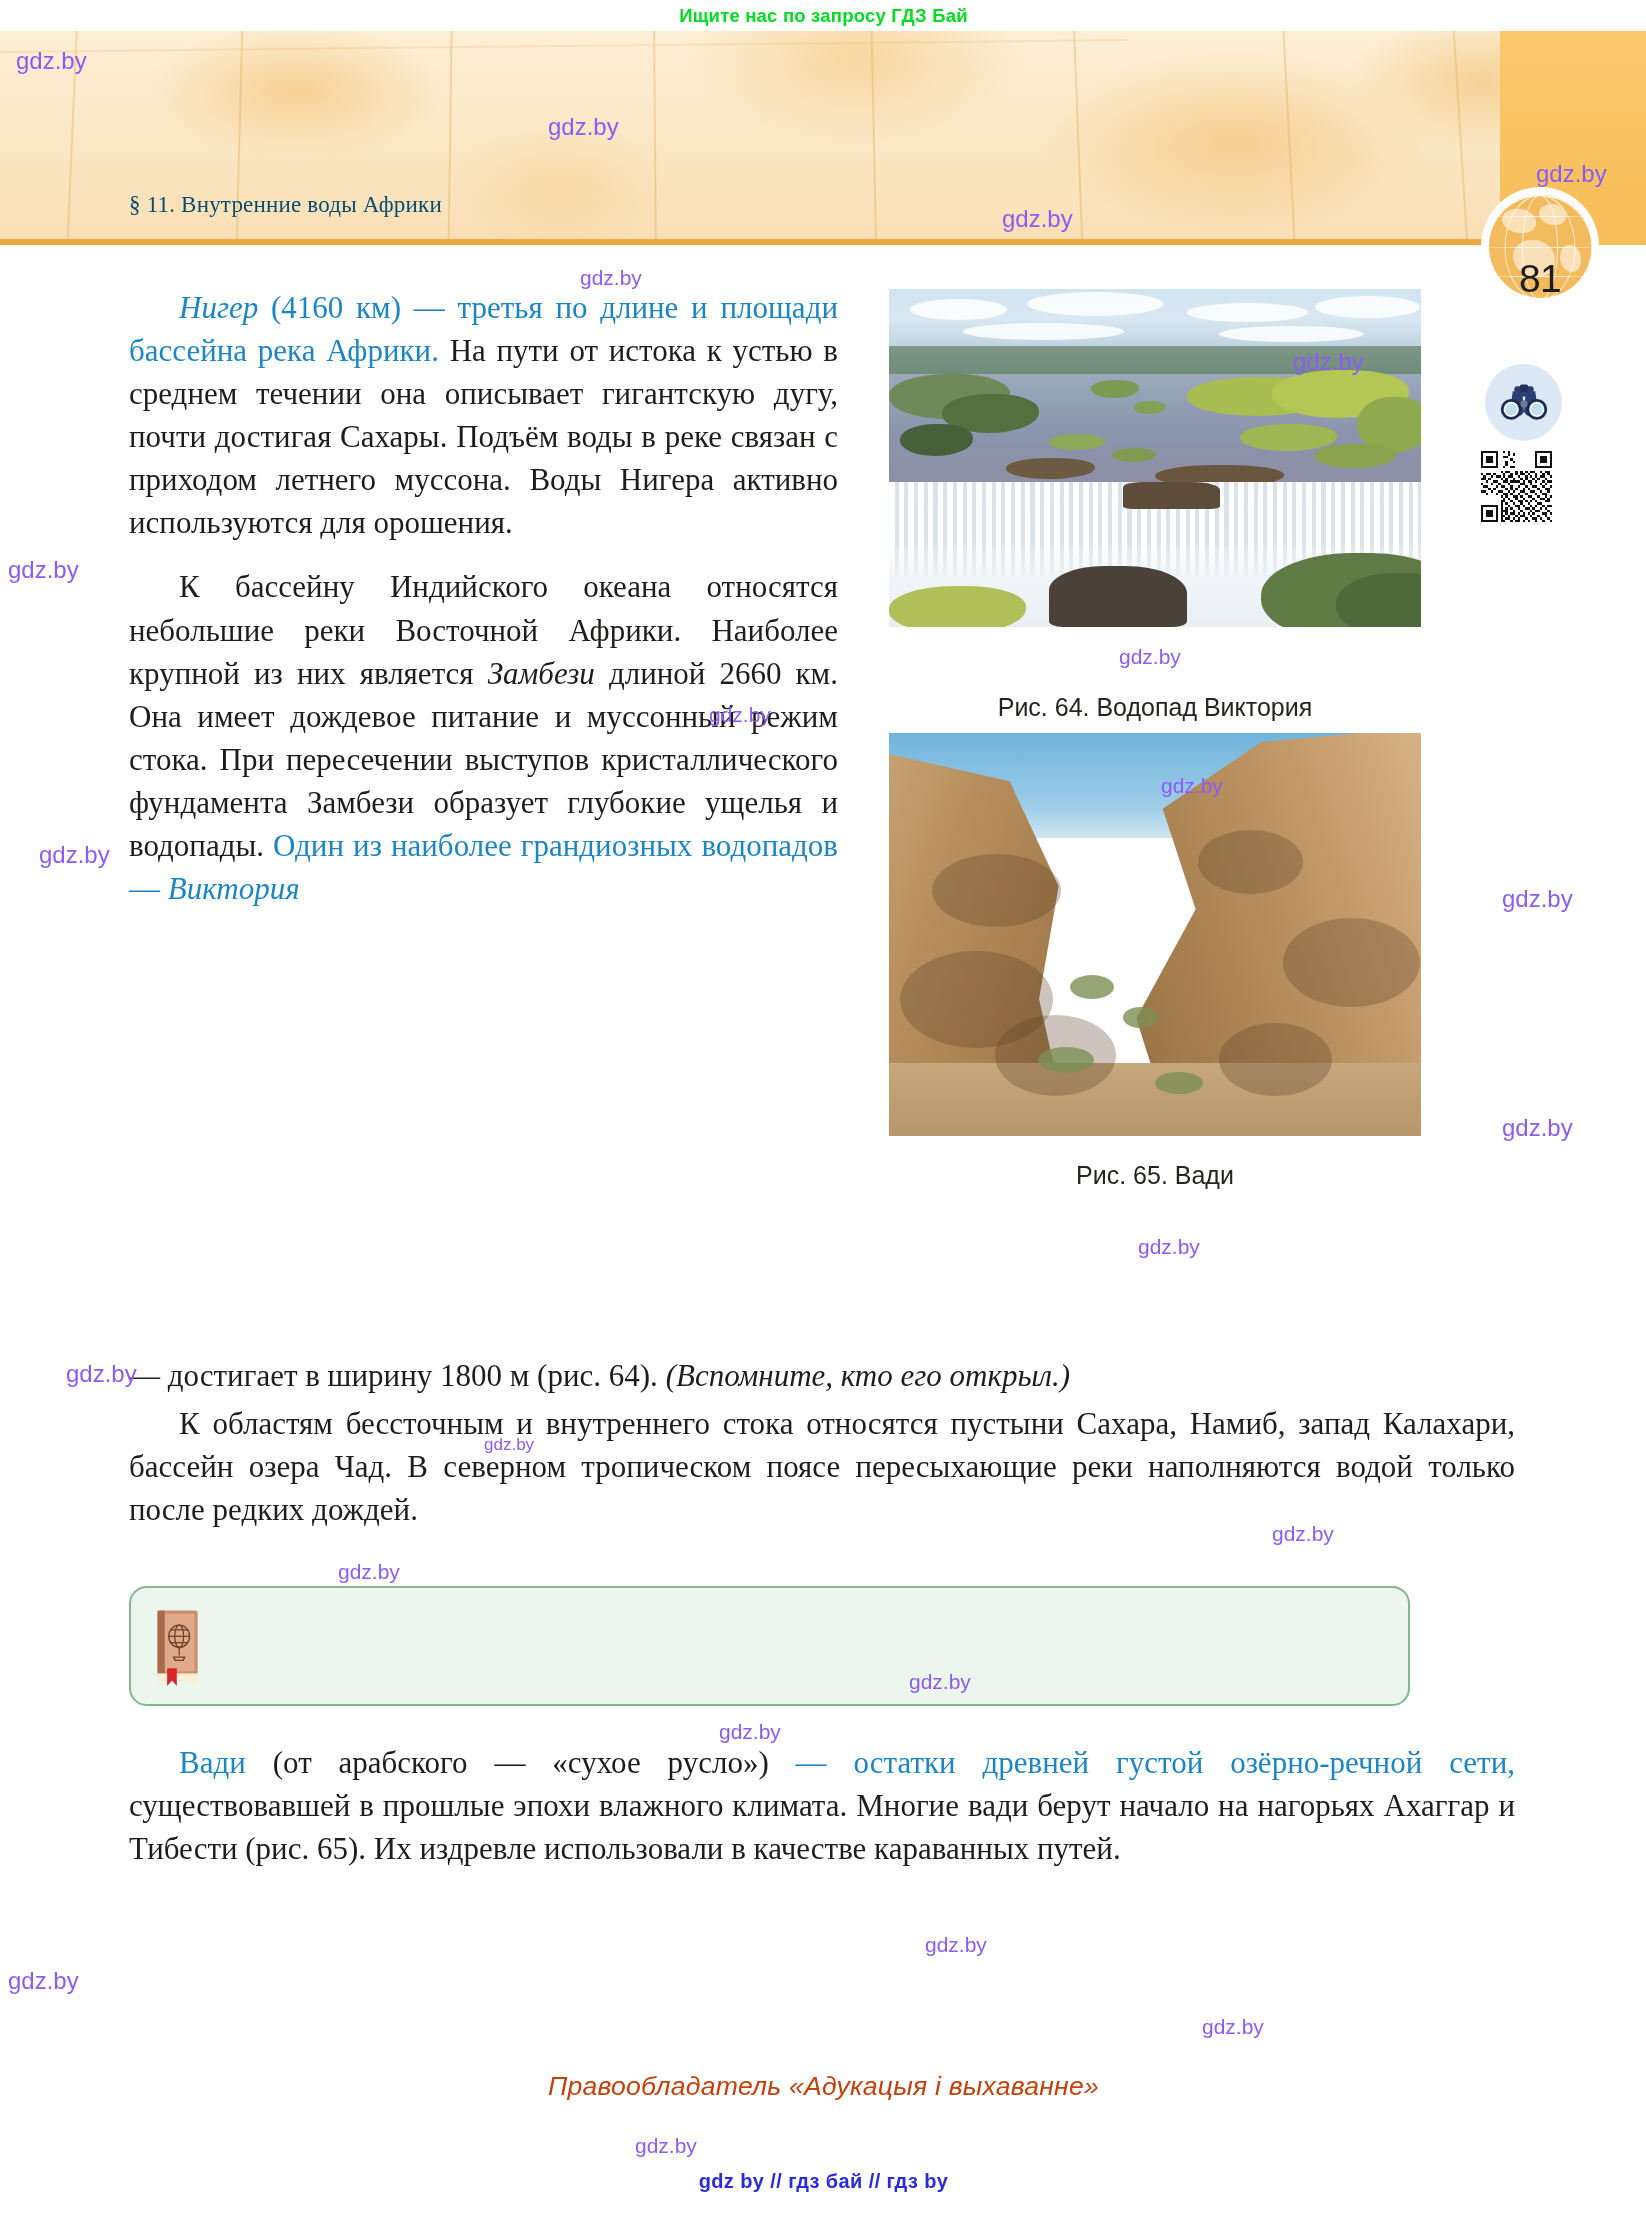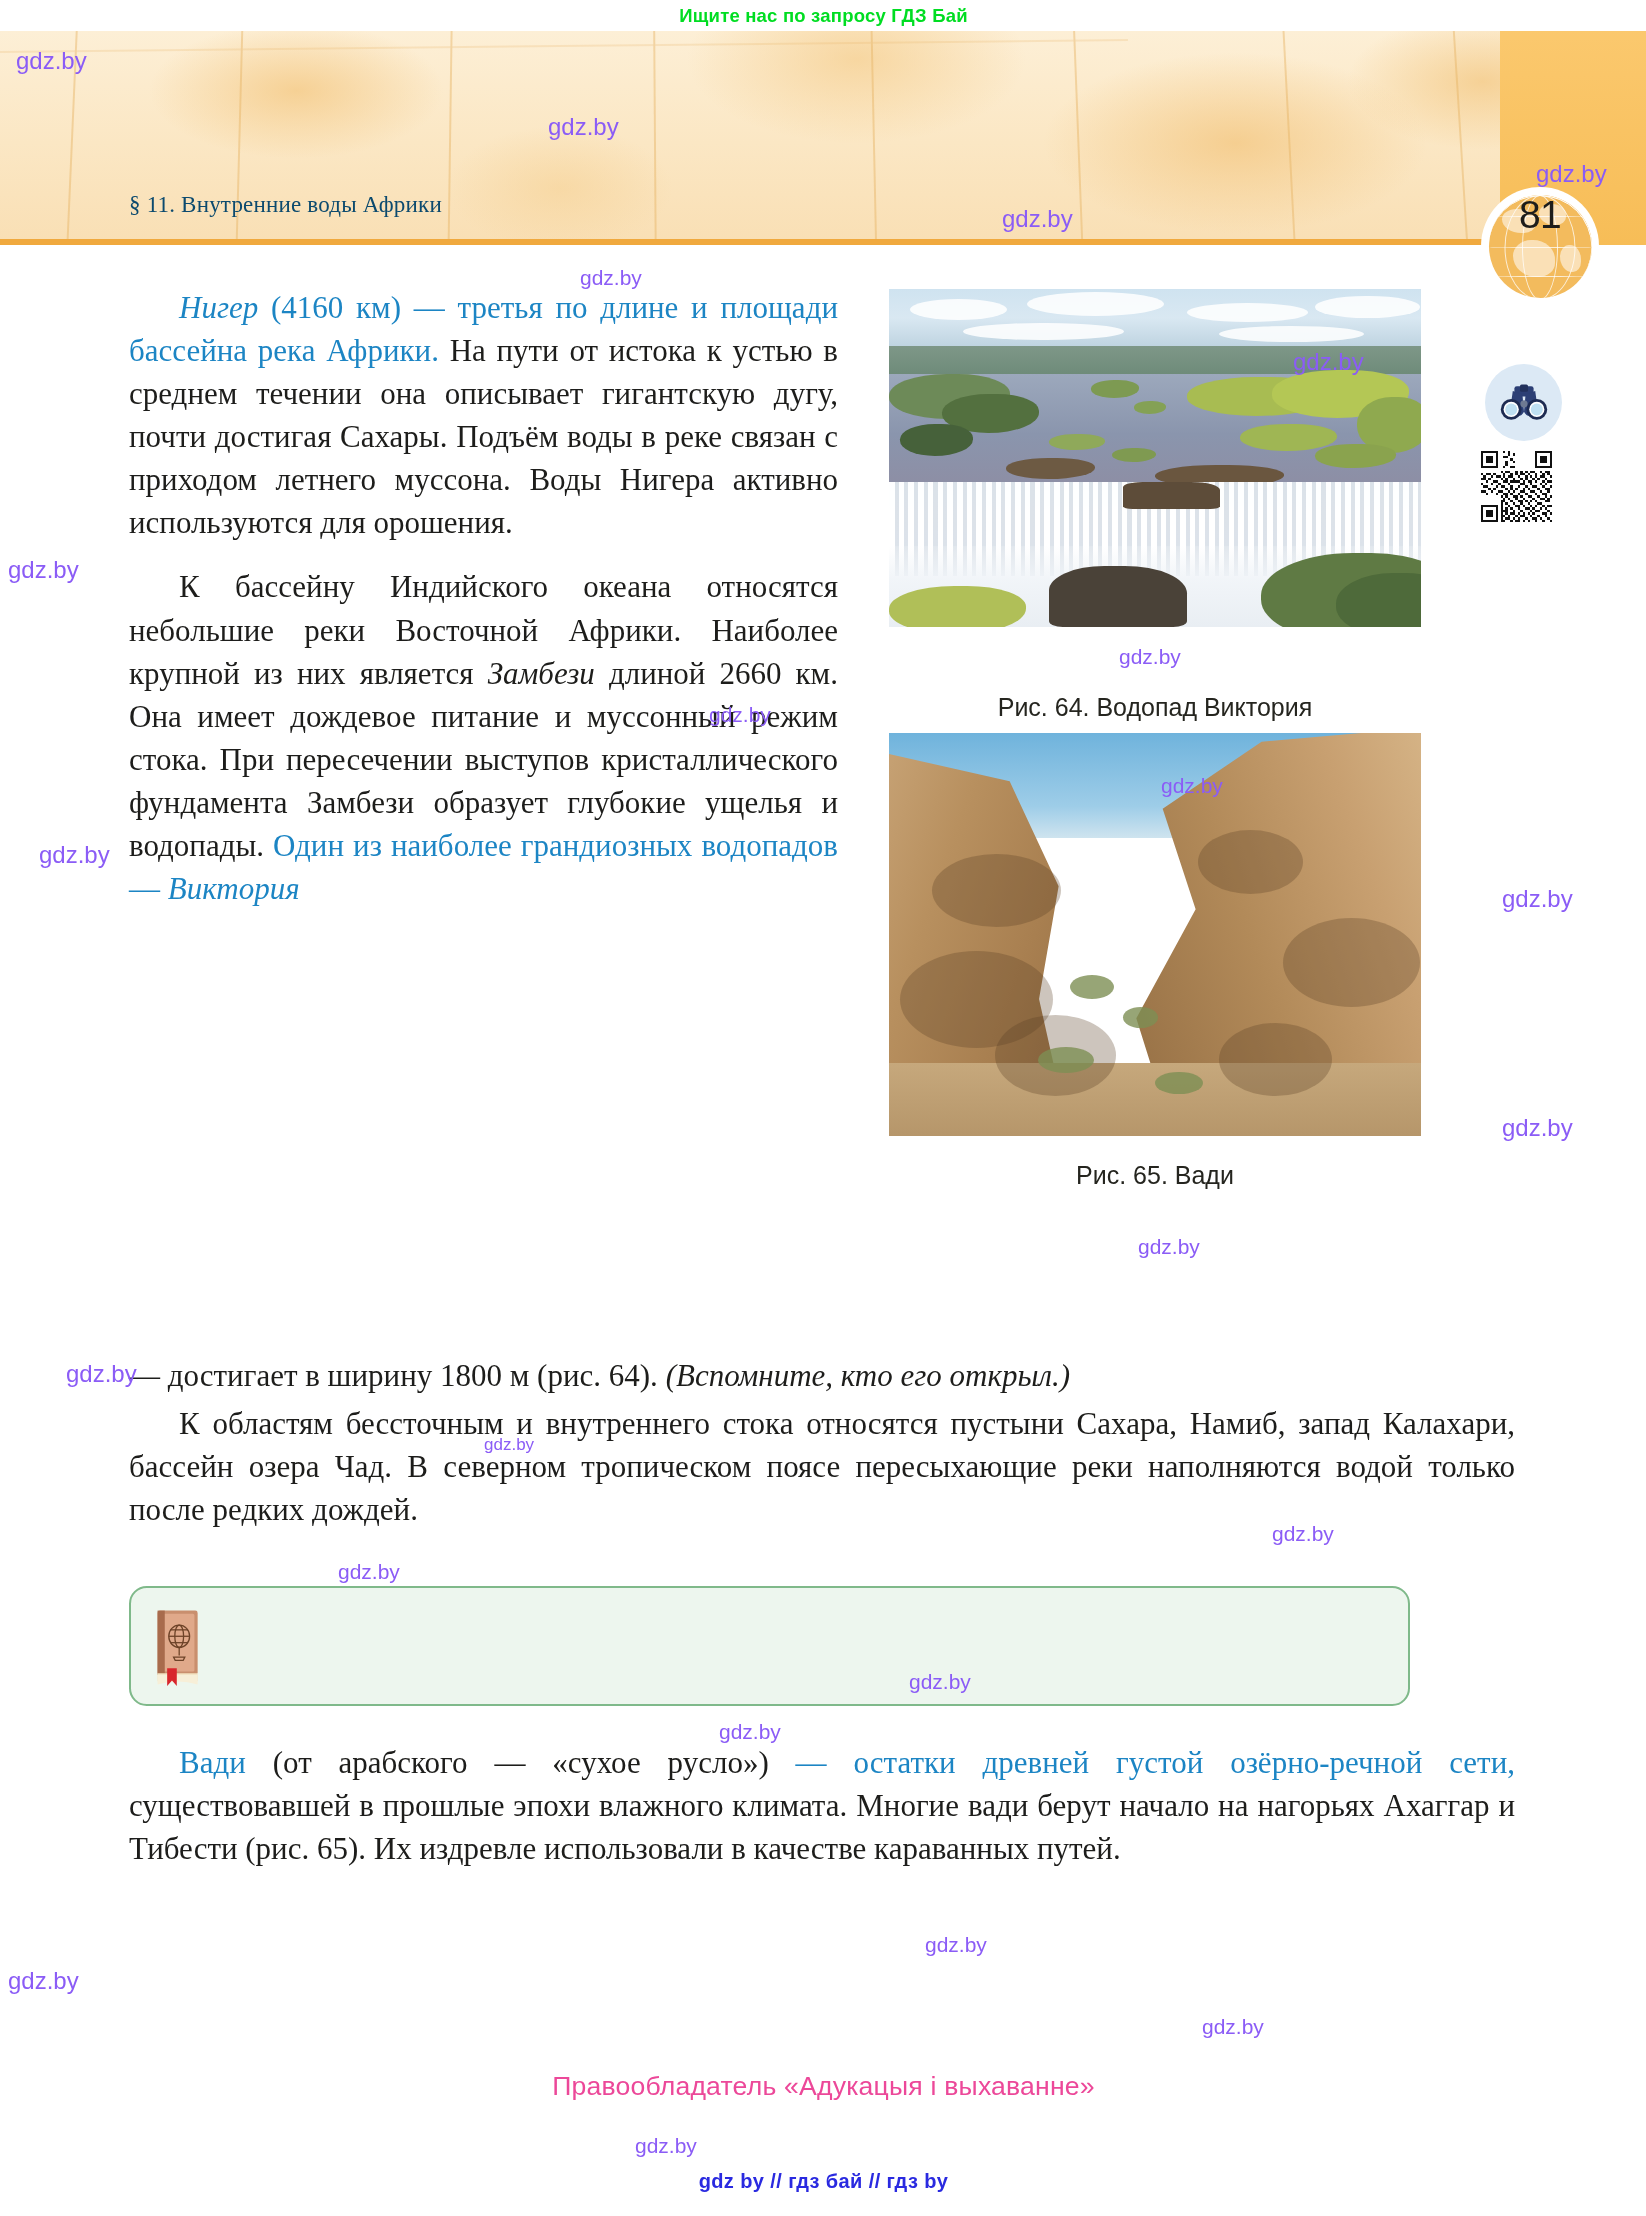--- a/index.html
+++ b/index.html
@@ -116,21 +116,21 @@
     z-index: 10;
   }
   .page-badge .globe {
     position: relative;
     width: 103px;
     height: 103px;
     border-radius: 50%;
     background: #f3bb5d;
     overflow: hidden;
     display: flex;
-    align-items: flex-start;
+    align-items: flex-end;
     justify-content: center;
   }
   .page-badge .globe .grid-l,
   .page-badge .globe .grid-o {
     position: absolute;
     border: 1.2px solid rgba(255,255,255,0.75);
   }
   .page-badge .globe .grid-o {
     left: 50%; top: 0;
     height: 103px;
@@ -713,21 +713,21 @@
       <path d="M4 82 h50 v12 q-25 -7 -50 0 z" fill="#f7efd8"></path>
       <path d="M16 74 h12 v22 l-6 -7 -6 7 z" fill="#d8262c"></path>
     </svg>
   </div>
 </div>
 
 <div class="full-para p-tail">
   <span class="indent"></span><span class="blue">Вади</span><span> (от арабского —  «сухое русло») </span><span class="blue">— остатки древней густой озёрно-речной сети,</span><span> существовавшей в прошлые эпо­хи влажного климата. Многие вади берут начало на нагорьях Ахаггар и Тибести (рис. 65). Их издревле использовали в ка­честве караванных путей.</span>
 </div>
 
-<div class="copyright" style="color: #ec4899;">Правообладатель «Адукацыя і выхаванне»</div>
+<div class="copyright" style="color: #c2410c; font-style: italic;">Правообладатель «Адукацыя і выхаванне»</div>
 <div class="footer-links" style="color: rgb(42, 42, 224);">gdz by  //  гдз бай  //  гдз by</div>
 
 <div id="watermark-layer">
     <div class="wm wm-lg" style="left: 16px; top: 47px;">gdz.by</div>
     <div class="wm wm-lg" style="left: 548px; top: 113px;">gdz.by</div>
     <div class="wm wm-lg" style="left: 1002px; top: 205px;">gdz.by</div>
     <div class="wm wm-lg" style="left: 1536px; top: 160px;">gdz.by</div>
     <div class="wm wm-mid" style="left: 580px; top: 266px;">gdz.by</div>
     <div class="wm wm-lg" style="left: 1293px; top: 348px;">gdz.by</div>
     <div class="wm wm-lg" style="left: 8px; top: 556px;">gdz.by</div>

